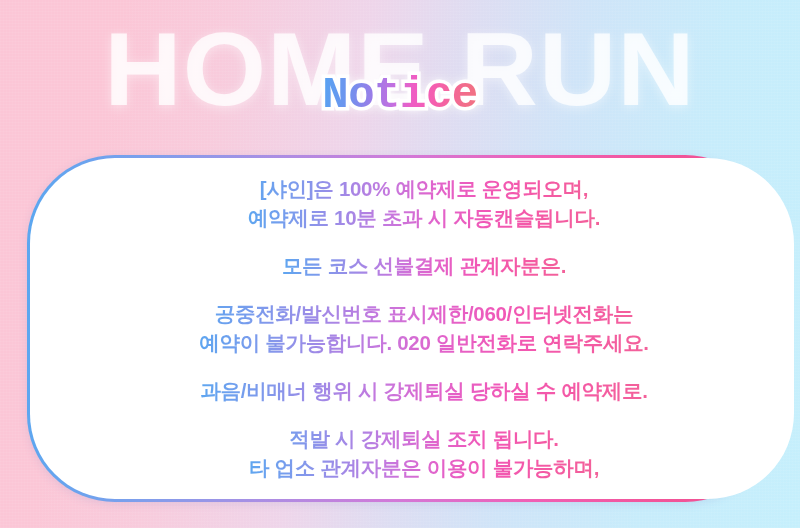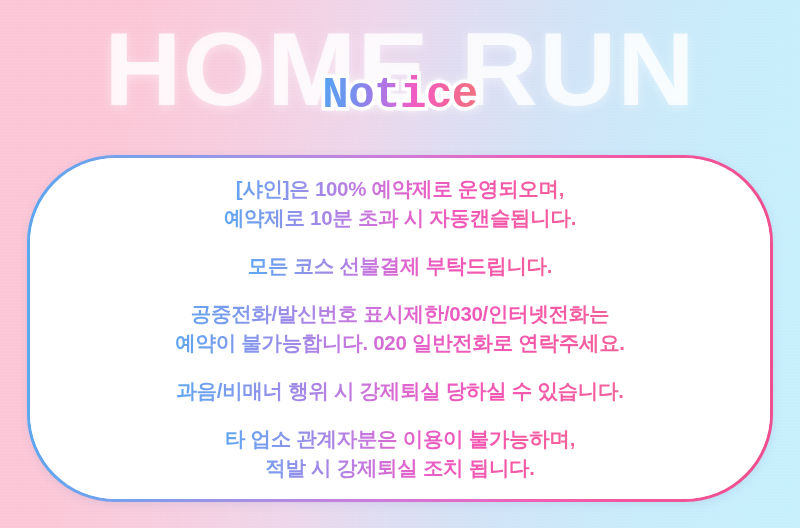--- a/index.html
+++ b/index.html
@@ -141,20 +141,21 @@
     width: 100%;
     height: 100%;
     border-radius: 86px;
     background: #ffffff;
     display: flex;
     flex-direction: column;
     align-items: center;
     justify-content: center;
     box-sizing: border-box;
     padding: 8px 46px 10px 46px;
+    margin-left: 24px;
   }
 
   
   .para {
     text-align: center;
     margin: 0;
   }
   .para + .para {
     margin-top: 19px;
   }
@@ -199,33 +200,33 @@
 
   <div class="card">
     <div class="card-inner">
 
       <p class="para">
         <span class="line">[샤인]은 100% 예약제로 운영되오며,</span>
         <span class="line">예약제로 10분 초과 시 자동캔슬됩니다.</span>
       </p>
 
       <p class="para">
-        <span class="line">모든 코스 선불결제 부탁드립니다.</span>
-      </p>
-
-      <p class="para">
-        <span class="line">공중전화/발신번호 표시제한/030/인터넷전화는</span>
+        <span class="line">모든 코스 선불결제 관계자분은.</span>
+      </p>
+
+      <p class="para">
+        <span class="line">공중전화/발신번호 표시제한/060/인터넷전화는</span>
         <span class="line">예약이 불가능합니다. 020 일반전화로 연락주세요.</span>
       </p>
 
       <p class="para">
-        <span class="line">과음/비매너 행위 시 강제퇴실 당하실 수 있습니다.</span>
-      </p>
-
-      <p class="para">
+        <span class="line">과음/비매너 행위 시 강제퇴실 당하실 수 예약제로.</span>
+      </p>
+
+      <p class="para">
+        <span class="line">적발 시 강제퇴실 조치 됩니다.</span>
         <span class="line">타 업소 관계자분은 이용이 불가능하며,</span>
-        <span class="line">적발 시 강제퇴실 조치 됩니다.</span>
       </p>
 
     </div>
   </div>
 
 </div>
 
 </body></html>

